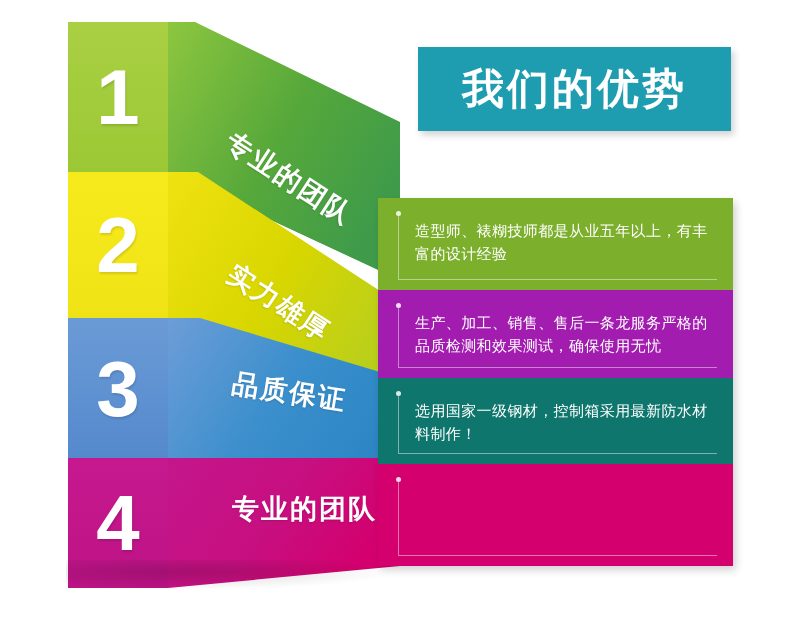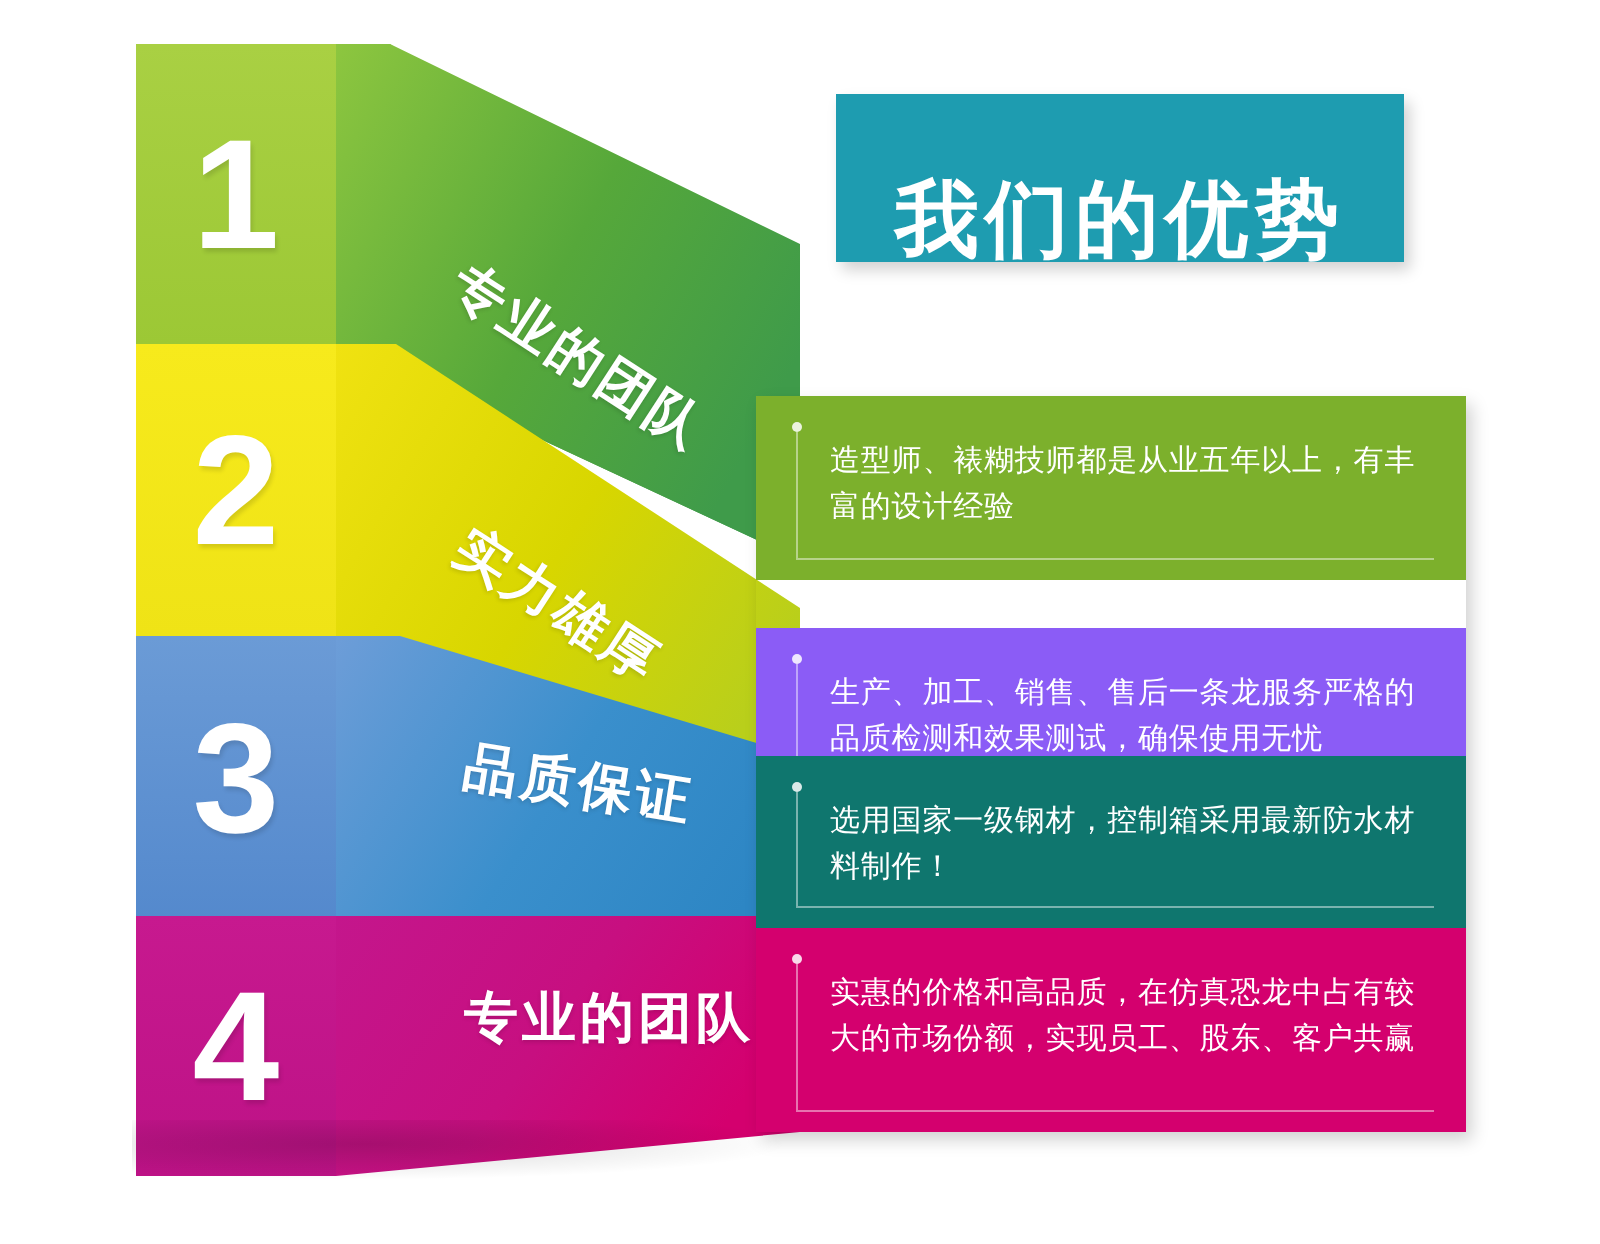--- a/index.html
+++ b/index.html
@@ -17,26 +17,26 @@
     height: 622px;
     background: #ffffff;
     overflow: hidden;
   }
 
   
   .title-banner {
     position: absolute;
     left: 418px;
     top: 47px;
-    width: 284px;
+    width: 313px;
     height: 84px;
     background: #1e9cb0;
     box-shadow: 3px 4px 7px rgba(0,0,0,0.18);
     display: flex;
-    align-items: flex-end;
+    align-items: center;
     justify-content: center;
   }
   .title-banner .title-text {
     color: #ffffff;
     font-size: 42px;
     font-weight: bold;
     letter-spacing: 3px;
     line-height: 1;
     white-space: nowrap;
   }
@@ -230,38 +230,37 @@
   <div class="ground-shadow"></div>
   <div class="desc-stack-shadow"></div>
 
   <div class="desc-card" style="top:198px;height:92px;background:#7cb02c;">
     <div class="desc-inner">
       <span class="dot"></span>
       <span class="desc-text">造型师、裱糊技师都是从业五年以上，有丰富的设计经验</span>
     </div>
   </div>
 
-  <div class="desc-card" style="top:290px;height:88px;background:#8b5cf6;margin-top:24px;">
+  <div class="desc-card" style="top:290px;height:88px;background:#a21caf;">
     <div class="desc-inner">
       <span class="dot"></span>
       <span class="desc-text">生产、加工、销售、售后一条龙服务严格的品质检测和效果测试，确保使用无忧</span>
     </div>
   </div>
 
   <div class="desc-card" style="top:378px;height:86px;background:#0f766e;">
     <div class="desc-inner">
       <span class="dot"></span>
       <span class="desc-text">选用国家一级钢材，控制箱采用最新防水材料制作！</span>
     </div>
   </div>
 
   <div class="desc-card" style="top:464px;height:102px;background:#d4006e;">
     <div class="desc-inner">
       <span class="dot"></span>
-      <span class="desc-text">实惠的价格和高品质，在仿真恐龙中占有较大的市场份额，实现员工、股东、客户共赢</span>
     </div>
   </div>
 
   <div class="title-banner">
     <span class="title-text">我们的优势</span>
   </div>
 
 </div>
 
 </body></html>

